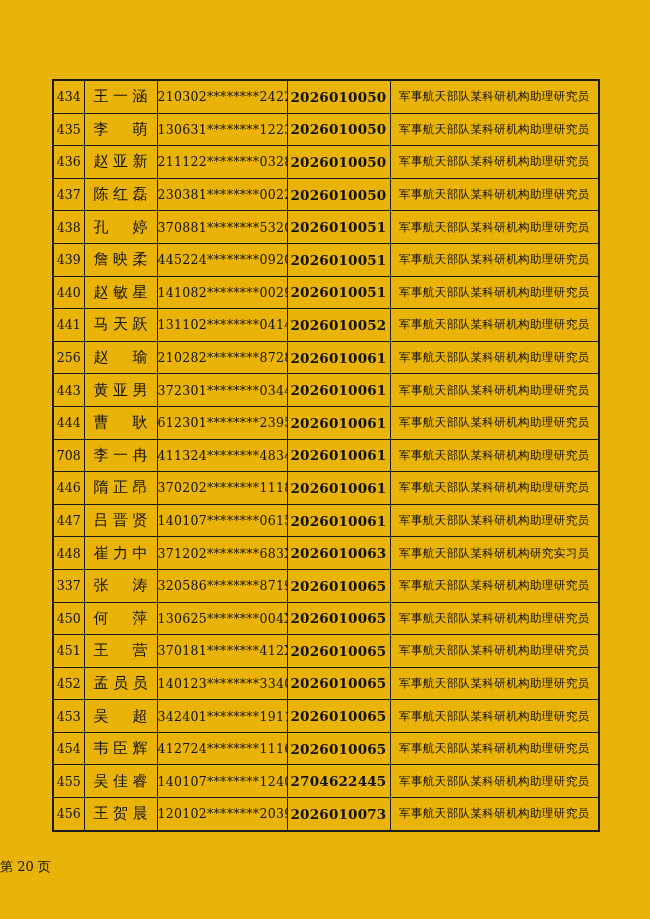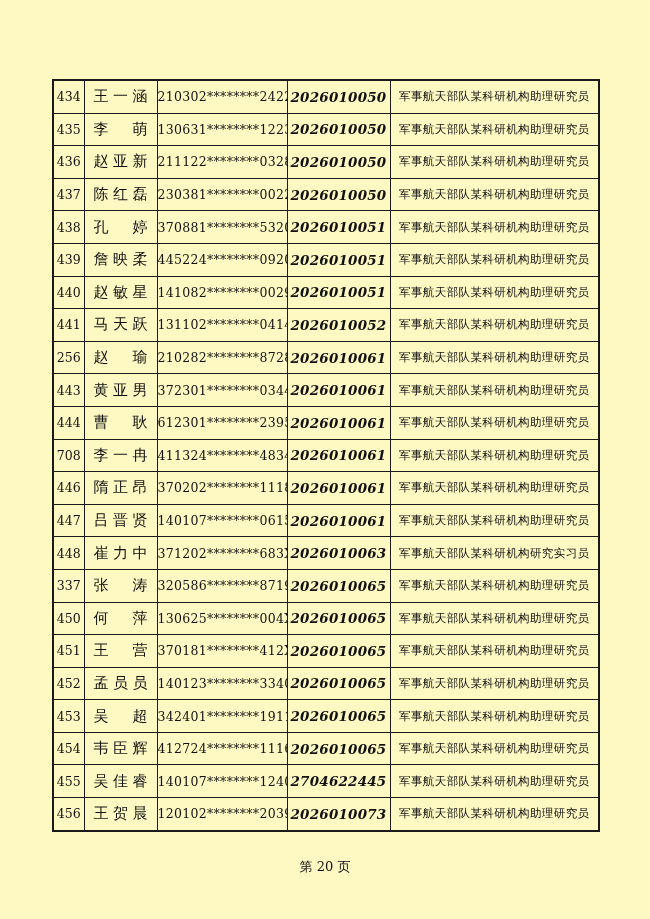--- a/index.html
+++ b/index.html
@@ -11,21 +11,21 @@
     width: 650px;
     height: 919px;
     position: relative;
     font-family: "DejaVu Serif", "Liberation Serif", serif;
     color: #111111;
     overflow: hidden;
   }
   .sheet {
     position: absolute;
     inset: 0;
-    background: #fef9c3;
+    background: #eab308;
   }
   table.roster {
     position: absolute;
     left: 52px;
     top: 79px;
     width: 546px;
     border-collapse: collapse;
     table-layout: fixed;
     border: 2px solid #1a1a1a;
   }
@@ -52,33 +52,32 @@
     text-justify: inter-character;
   }
   td.cell-id {
     font-size: 12.5px;
     letter-spacing: 0.3px;
   }
   td.cell-code {
     font-size: 13.5px;
     font-weight: 600;
     letter-spacing: 0.2px;
-    font-style: italic;
   }
   td.cell-title {
     font-size: 11.5px;
     letter-spacing: 0.4px;
     margin-top: 24px;
   }
   .page-footer {
     position: absolute;
     left: 0;
     top: 858px;
     width: 100%;
-    text-align: center;
+    text-align: left;
     font-size: 13px;
     color: #111111;
   }
 </style>
 </head>
 <body>
 
 <div class="sheet">
 
   <table class="roster">

